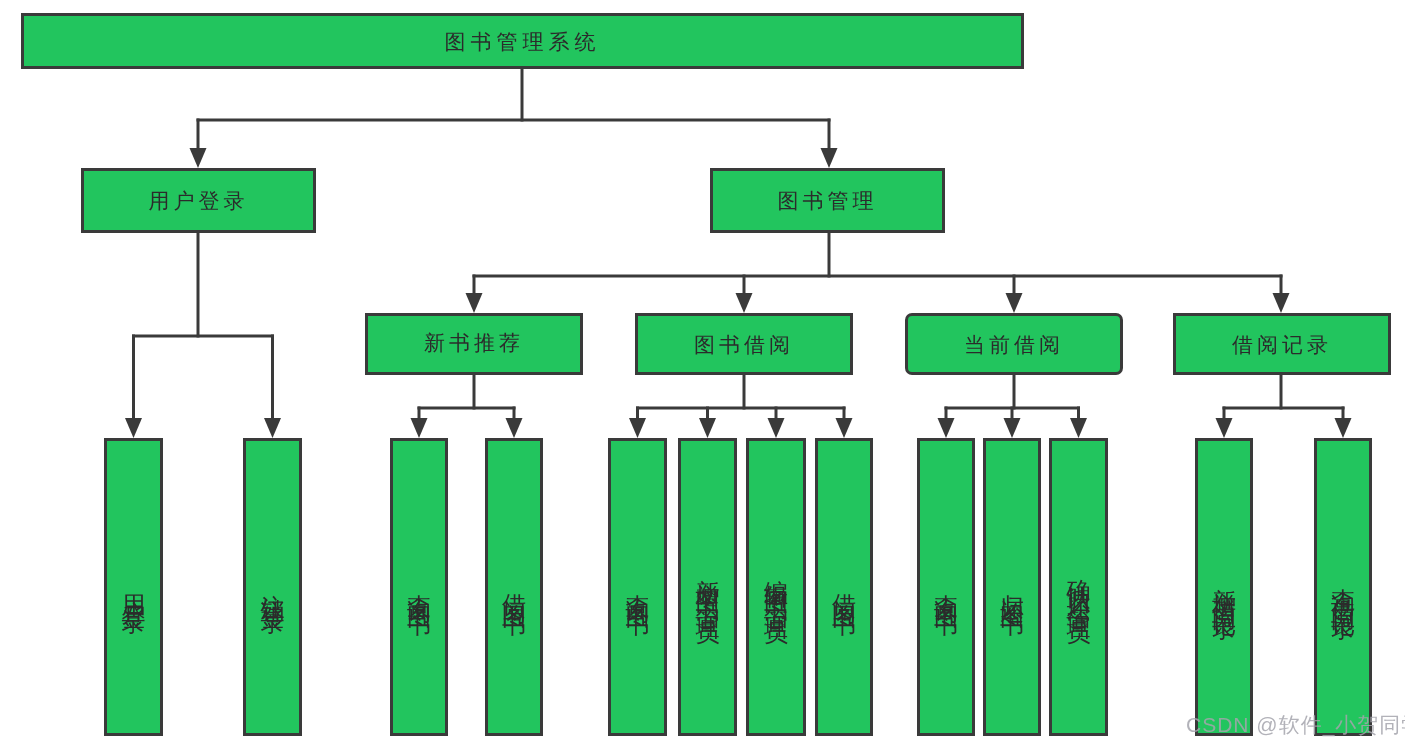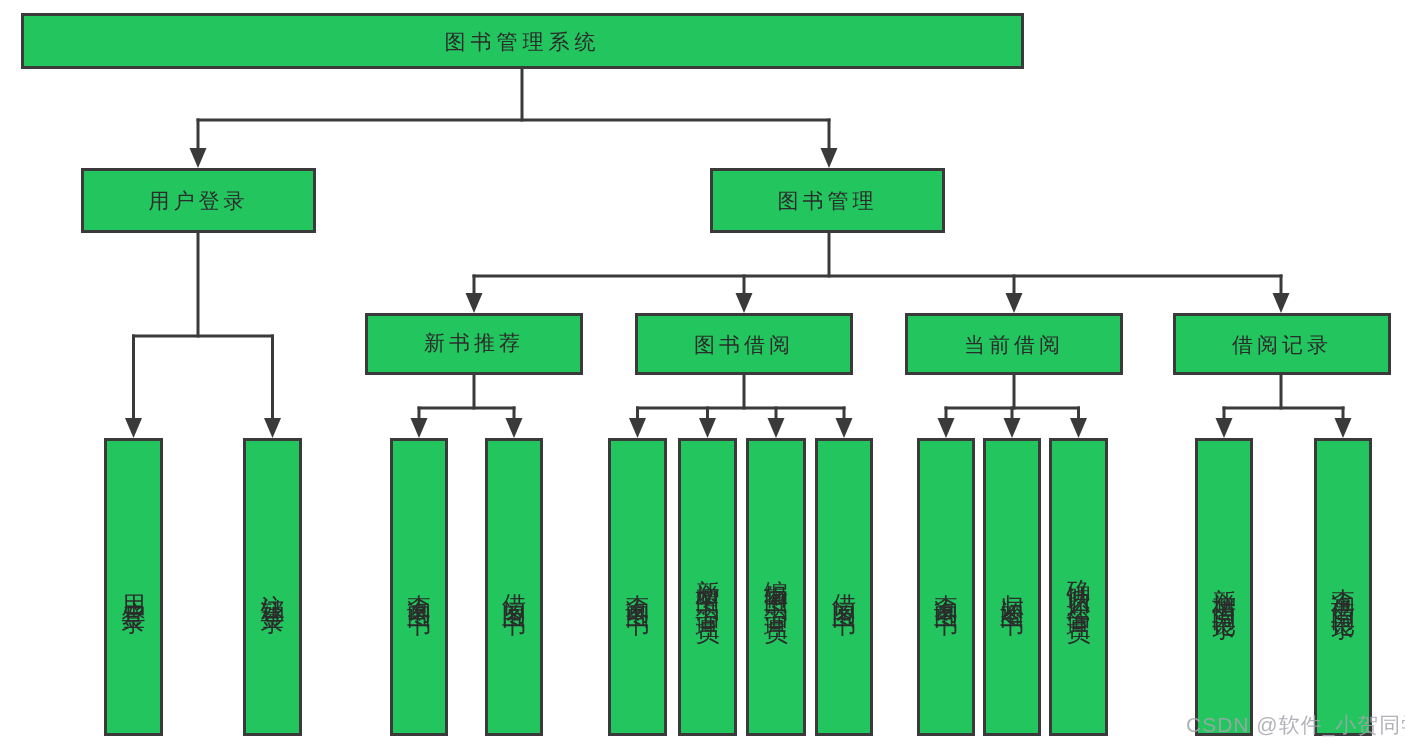--- a/index.html
+++ b/index.html
@@ -103,21 +103,21 @@
   <div class="node lvl1" style="left:690px;margin-left:20px;">
     <span>图书管理</span>
   </div>
 
   <div class="node lvl2" style="left:365px;font-family:Liberation Mono, monospace;">
     <span>新书推荐</span>
   </div>
   <div class="node lvl2" style="left:635px;text-align:center;">
     <span>图书借阅</span>
   </div>
-  <div class="node lvl2" style="left:905px;">
+  <div class="node lvl2" style="left:905px;border-radius:7px;">
     <span>当前借阅</span>
   </div>
   <div class="node lvl2" style="left:1173px;">
     <span>借阅记录</span>
   </div>
 
   <div class="node leaf" style="left:104px;width:59px;">
     <span class="vtxt">用户登录</span>
   </div>
   <div class="node leaf" style="left:243px;width:59px;">

